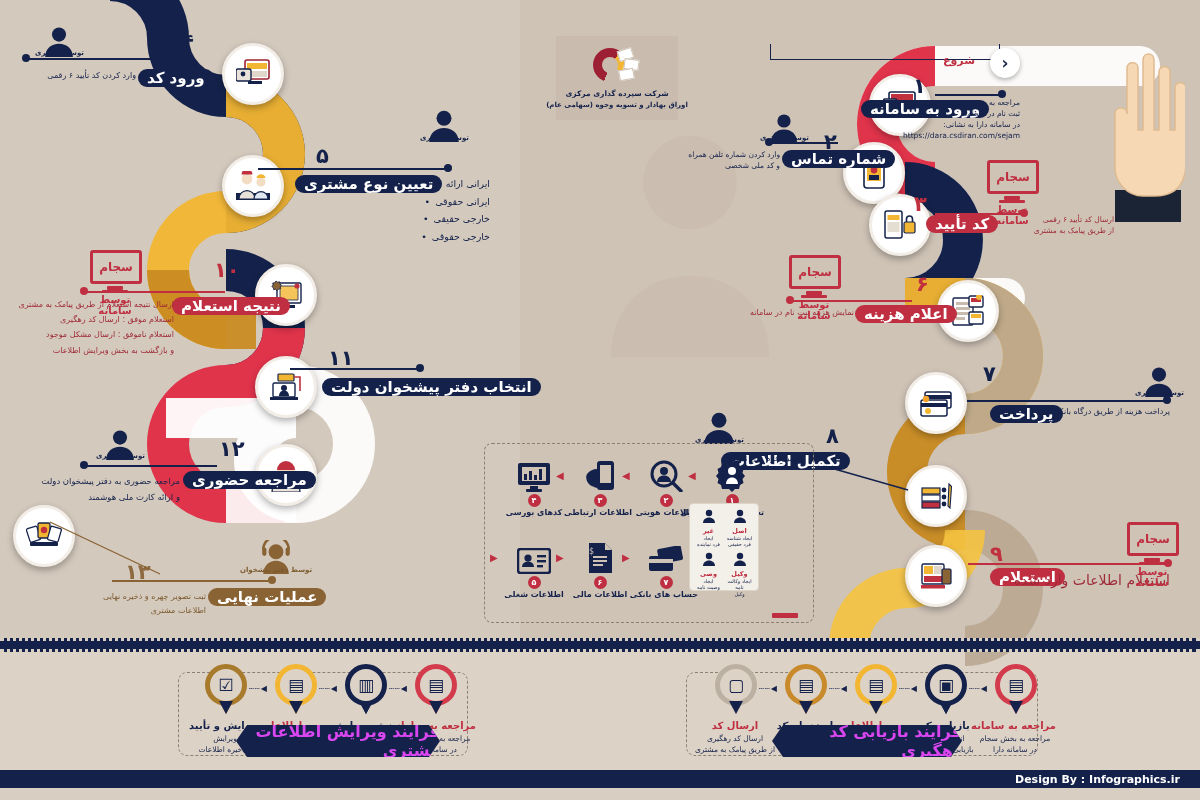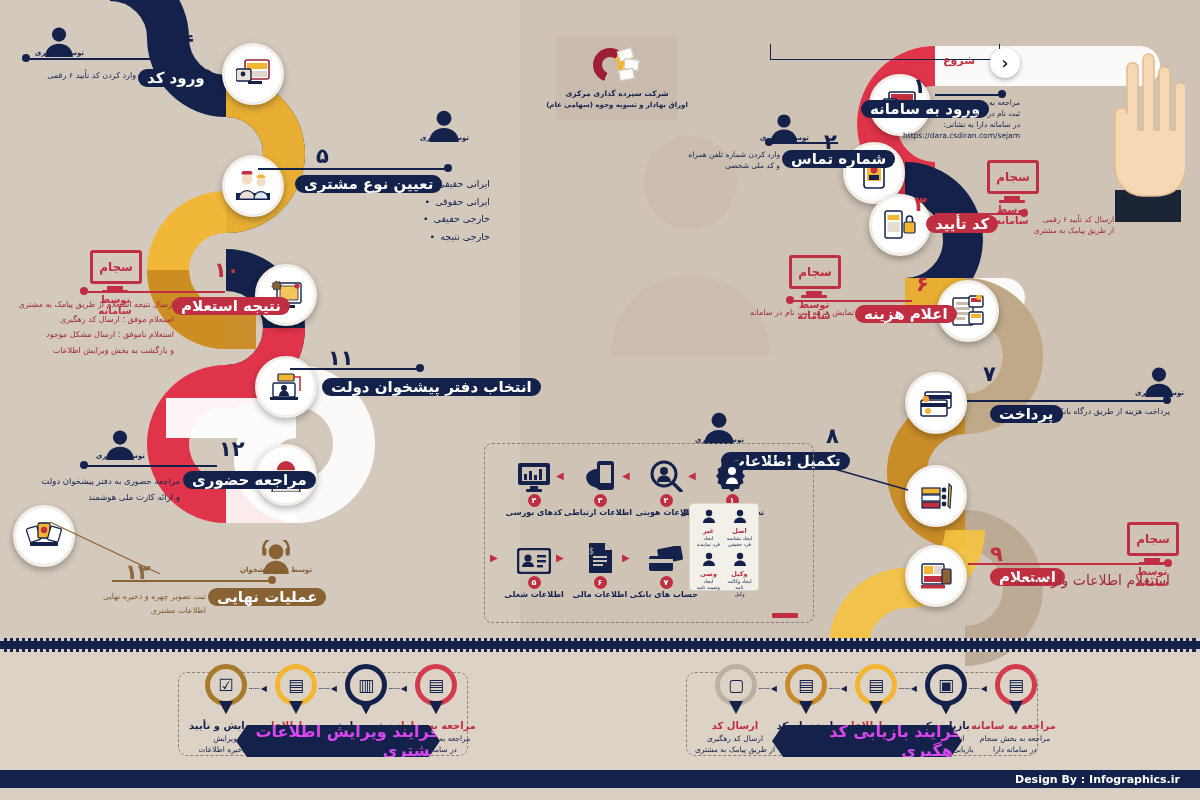--- a/index.html
+++ b/index.html
@@ -319,24 +319,24 @@
   <div class="dot" style="left:444px; top:164px;"></div>
   <div class="pill navy" style="left:295px; top:175px;">تعیین نوع مشتری</div>
   <div class="actor" style="left:420px; top:108px;">
     <svg width="34" height="34" viewBox="0 0 30 30">
       <circle cx="15" cy="9" r="6.6" fill="#14224b"></circle>
         <path d="M2 30c0-7.6 5.8-12.4 13-12.4S28 22.4 28 30z" fill="#14224b"></path>
     </svg>
     <div class="alabel">توسط مشتری</div>
   </div>
   <ul class="bullets" id="ctypes" style="left:380px; top:175px; width:110px;">
-      <li>ایرانی حقیقی</li>
+      <li>ایرانی ارائه</li>
       <li>ایرانی حقوقی</li>
       <li>خارجی حقیقی</li>
-      <li>خارجی نتیجه</li>
+      <li>خارجی حقوقی</li>
     </ul>
 
   <div class="node" style="left:937px; top:280px;">
     <svg width="34" height="32" viewBox="0 0 34 32">
       <rect x="2" y="3" width="20" height="27" rx="1.5" fill="#fff" stroke="#14224b" stroke-width="1.4"></rect>
       <rect x="5" y="7" width="14" height="3" fill="#c9bcae"></rect>
         <rect x="5" y="12" width="14" height="3" fill="#c9bcae"></rect>
       <rect x="5" y="17" width="14" height="3" fill="#c9bcae"></rect>
         <rect x="5" y="22" width="9" height="3" fill="#c9bcae"></rect>
       <rect x="18" y="1" width="14" height="11" rx="1.5" fill="#fff" stroke="#14224b" stroke-width="1.4"></rect>

